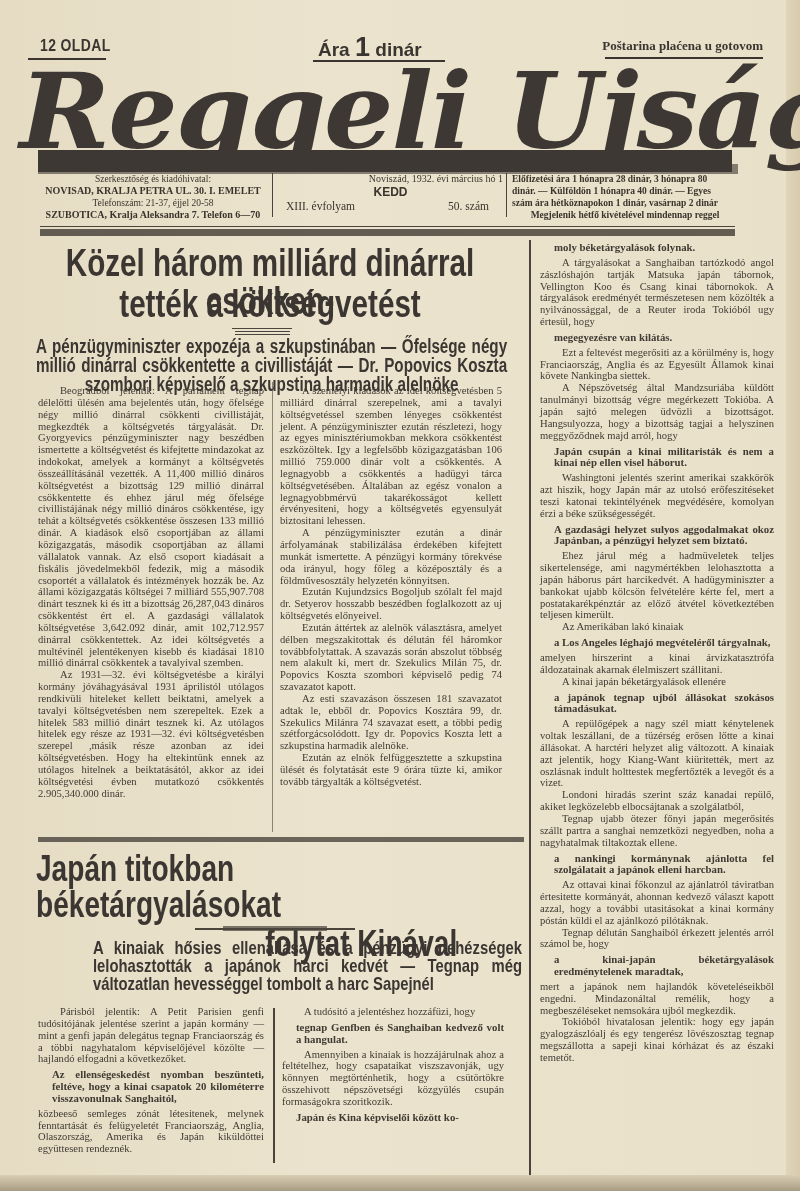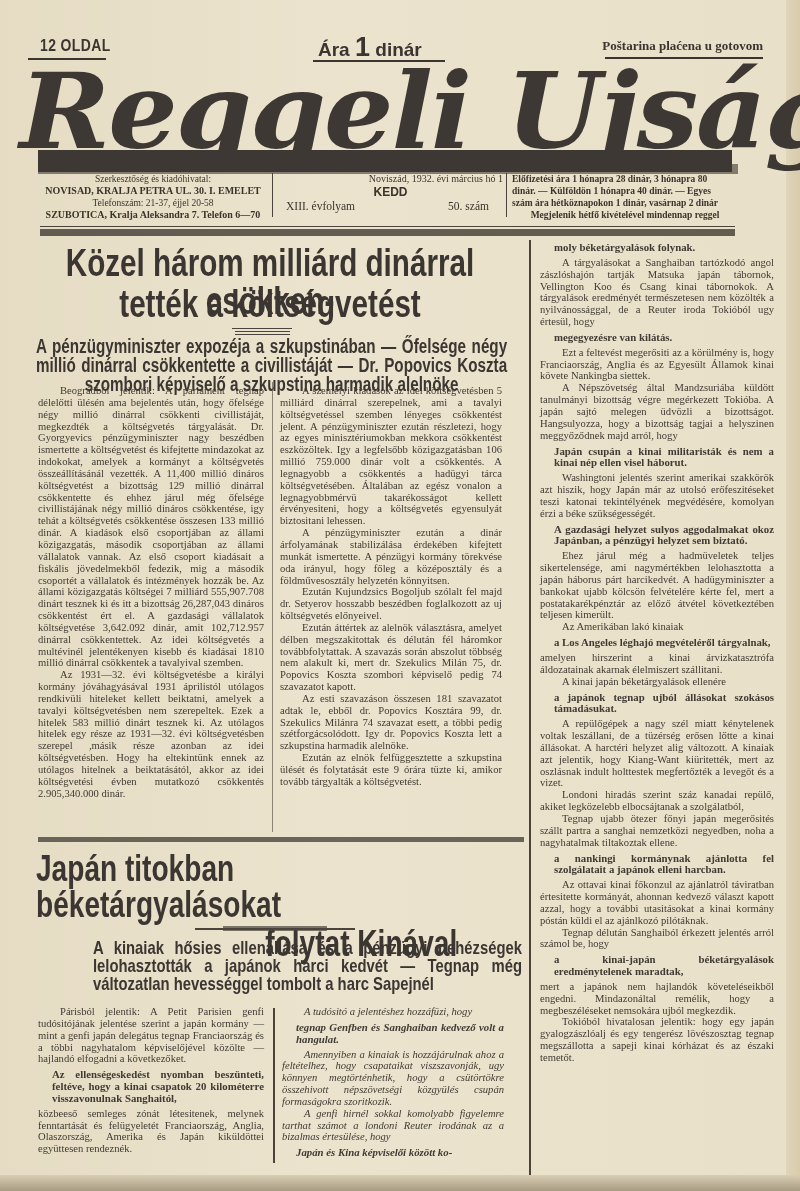--- a/index.html
+++ b/index.html
@@ -69,21 +69,21 @@
 
   
   .col { position:absolute; font-size:10.6px; line-height:11.85px; text-align:justify; color:#3f3a33; }
   .col p { text-indent:22px; }
   .col p.noindent { text-indent:0; }
   .col p.sub { font-weight:bold; padding-left:14px; text-indent:0; margin:4px 0 3px; font-size:10.8px; }
   .col-a { top:385px; left:38px; width:226px; }
   .col-b { top:385px; left:280px; width:222px; }
   .col-c { top:238px; left:540px; width:234px; }
   .col-d { top:1006px; left:38px; width:226px; }
-  .col-e { top:1006px; left:282px; width:222px;font-style:italic; }
+  .col-e { top:1006px; left:282px; width:222px; }
 
   .vsep { position:absolute; width:2px; background:#4a443c; }
   .vsep1 { left:529px; top:240px; height:950px; }
   .vsep2 { left:273px; top:1008px; height:155px; width:1.5px; }
   .vsep3 { left:272px; top:382px; height:450px; width:1px; opacity:0.6; }
 
   .h-rule-mid { position:absolute; top:837px; left:38px; width:486px; height:5px; background:#4a443c; opacity:0.8; }
 
   .h2 { top:851px; left:36px; width:490px; font-size:36px; transform:scaleX(0.78); transform-origin:left top; text-align:left; }
   .h2 .l1 { display:block; width:540px; }
@@ -190,21 +190,20 @@
   <div class="col col-d">
     <p>Párisból jelentik: A Petit Parisien genfi tudósitójának jelentése szerint a japán kormány — mint a genfi japán delegátus tegnap Franciaország és a többi nagyhatalom képviselőjével közölte — hajlandó elfogadni a következőket.</p>
     <p class="sub">Az ellenségeskedést nyomban beszünteti, feltéve, hogy a kinai csapatok 20 kilométerre visszavonulnak Sanghaitól,</p>
     <p class="noindent">közbeeső semleges zónát létesitenek, melynek fenntartását és felügyeletét Franciaország, Anglia, Olaszország, Amerika és Japán kiküldöttei együttesen rendeznék.</p>
   </div>
   <div class="vsep vsep2"></div>
   <div class="col col-e">
     <p>A tudósitó a jelentéshez hozzáfüzi, hogy</p>
     <p class="sub">tegnap Genfben és Sanghaiban kedvező volt a hangulat.</p>
     <p>Amennyiben a kinaiak is hozzájárulnak ahoz a feltételhez, hogy csapataikat viszszavonják, ugy könnyen megtörténhetik, hogy a csütörtökre összehivott népszövetségi közgyülés csupán formaságokra szoritkozik.</p>
-    <p>A genfi hirnél sokkal komolyabb figyelemre tarthat számot a londoni Reuter irodának az a bizalmas értesülése, hogy</p>
     <p class="sub">Japán és Kina képviselői között ko-</p>
   </div>
 
   <div class="vsep vsep1"></div>
   <div class="col col-c">
     <p class="sub">moly béketárgyalások folynak.</p>
     <p>A tárgyalásokat a Sanghaiban tartózkodó angol zászlóshajón tartják Matsuka japán tábornok, Vellington Koo és Csang kinai tábornokok. A tárgyalások eredményét természetesen nem közölték a nyilvánossággal, de a Reuter iroda Tokióból ugy értesül, hogy</p>
     <p class="sub">megegyezésre van kilátás.</p>
     <p>Ezt a feltevést megerősiti az a körülmény is, hogy Franciaország, Anglia és az Egyesült Államok kinai követe Nankingba siettek.</p>
     <p>A Népszövetség által Mandzsuriába küldött tanulmányi bizottság végre megérkezett Tokióba. A japán sajtó melegen üdvözli a bizottságot. Hangsulyozza, hogy a bizottság tagjai a helyszinen meggyőződnek majd arról, hogy</p>

